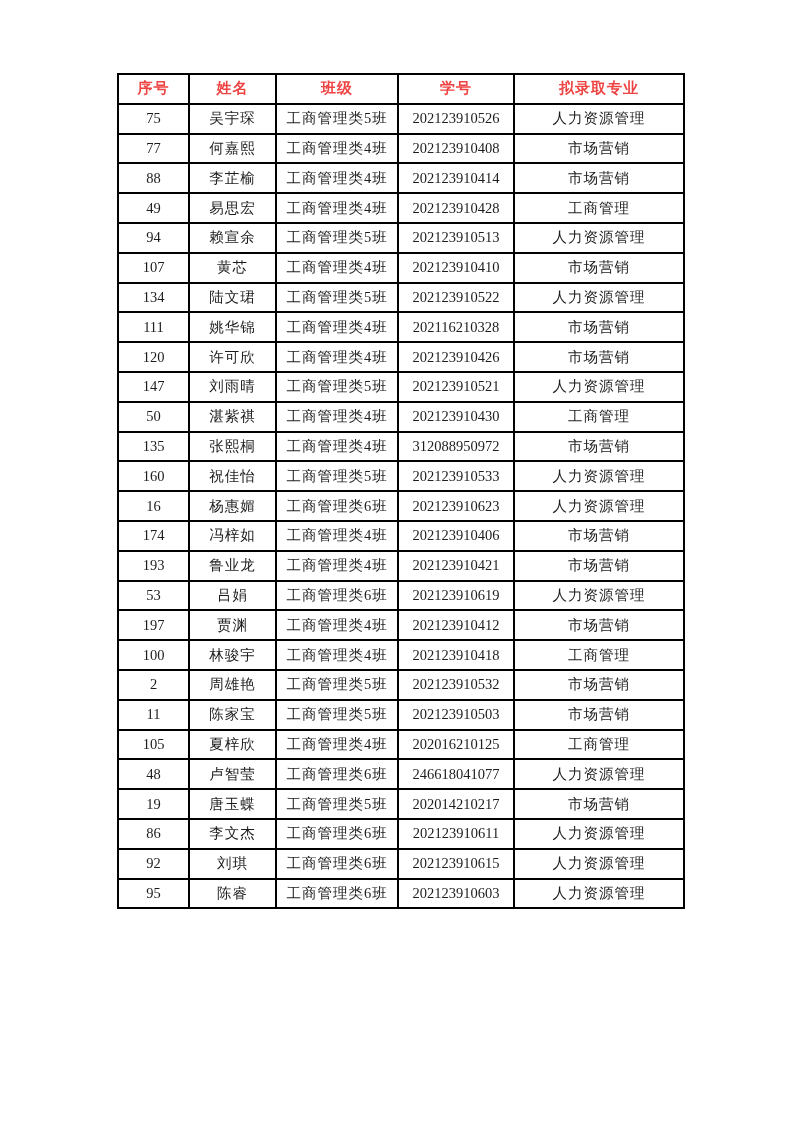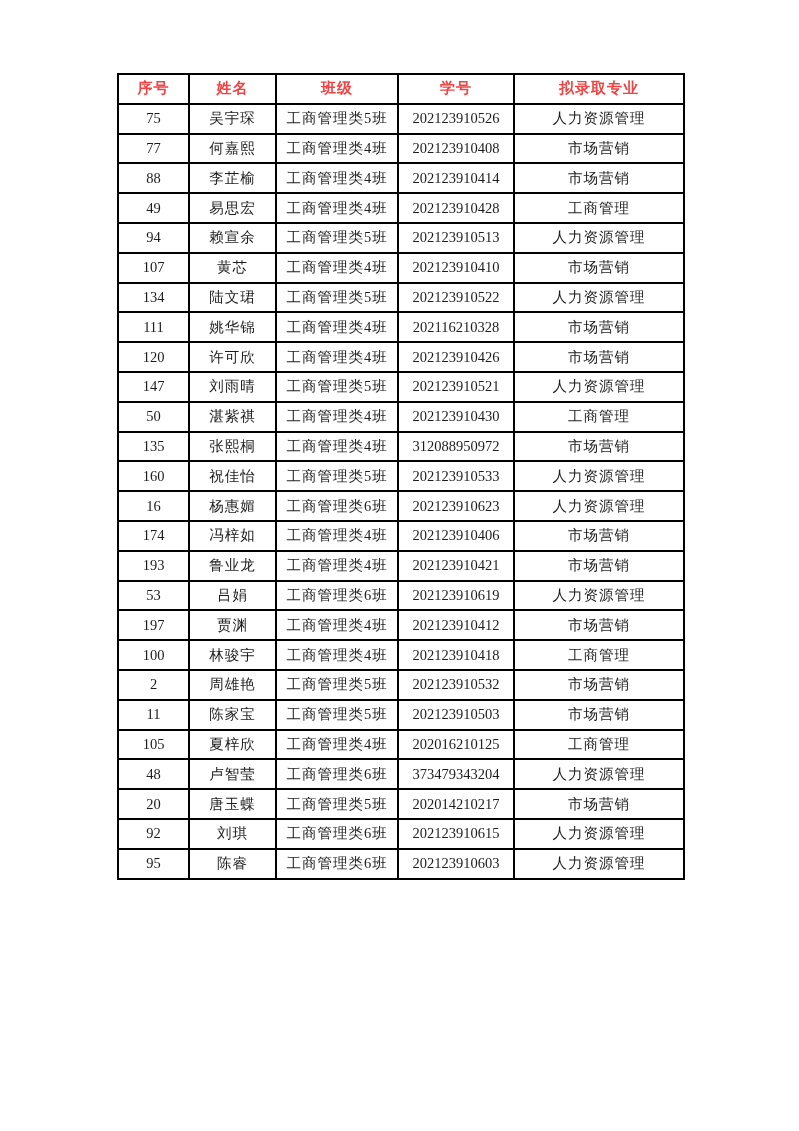--- a/index.html
+++ b/index.html
@@ -233,29 +233,36 @@
           <td>105</td>
           <td class="cjk">夏梓欣</td>
           <td class="cjk">工商管理类4班</td>
           <td>202016210125</td>
           <td class="cjk">工商管理</td>
         </tr>
         <tr>
           <td>48</td>
           <td class="cjk">卢智莹</td>
           <td class="cjk">工商管理类6班</td>
-          <td>373479343204</td>
-          <td class="cjk">人力资源管理</td>
-        </tr>
-        <tr>
-          <td>20</td>
+          <td>246618041077</td>
+          <td class="cjk">人力资源管理</td>
+        </tr>
+        <tr>
+          <td>19</td>
           <td class="cjk">唐玉蝶</td>
           <td class="cjk">工商管理类5班</td>
           <td>202014210217</td>
           <td class="cjk">市场营销</td>
+        </tr>
+        <tr>
+          <td>86</td>
+          <td class="cjk">李文杰</td>
+          <td class="cjk">工商管理类6班</td>
+          <td>202123910611</td>
+          <td class="cjk">人力资源管理</td>
         </tr>
         <tr>
           <td>92</td>
           <td class="cjk">刘琪</td>
           <td class="cjk">工商管理类6班</td>
           <td>202123910615</td>
           <td class="cjk">人力资源管理</td>
         </tr>
         <tr>
           <td>95</td>

